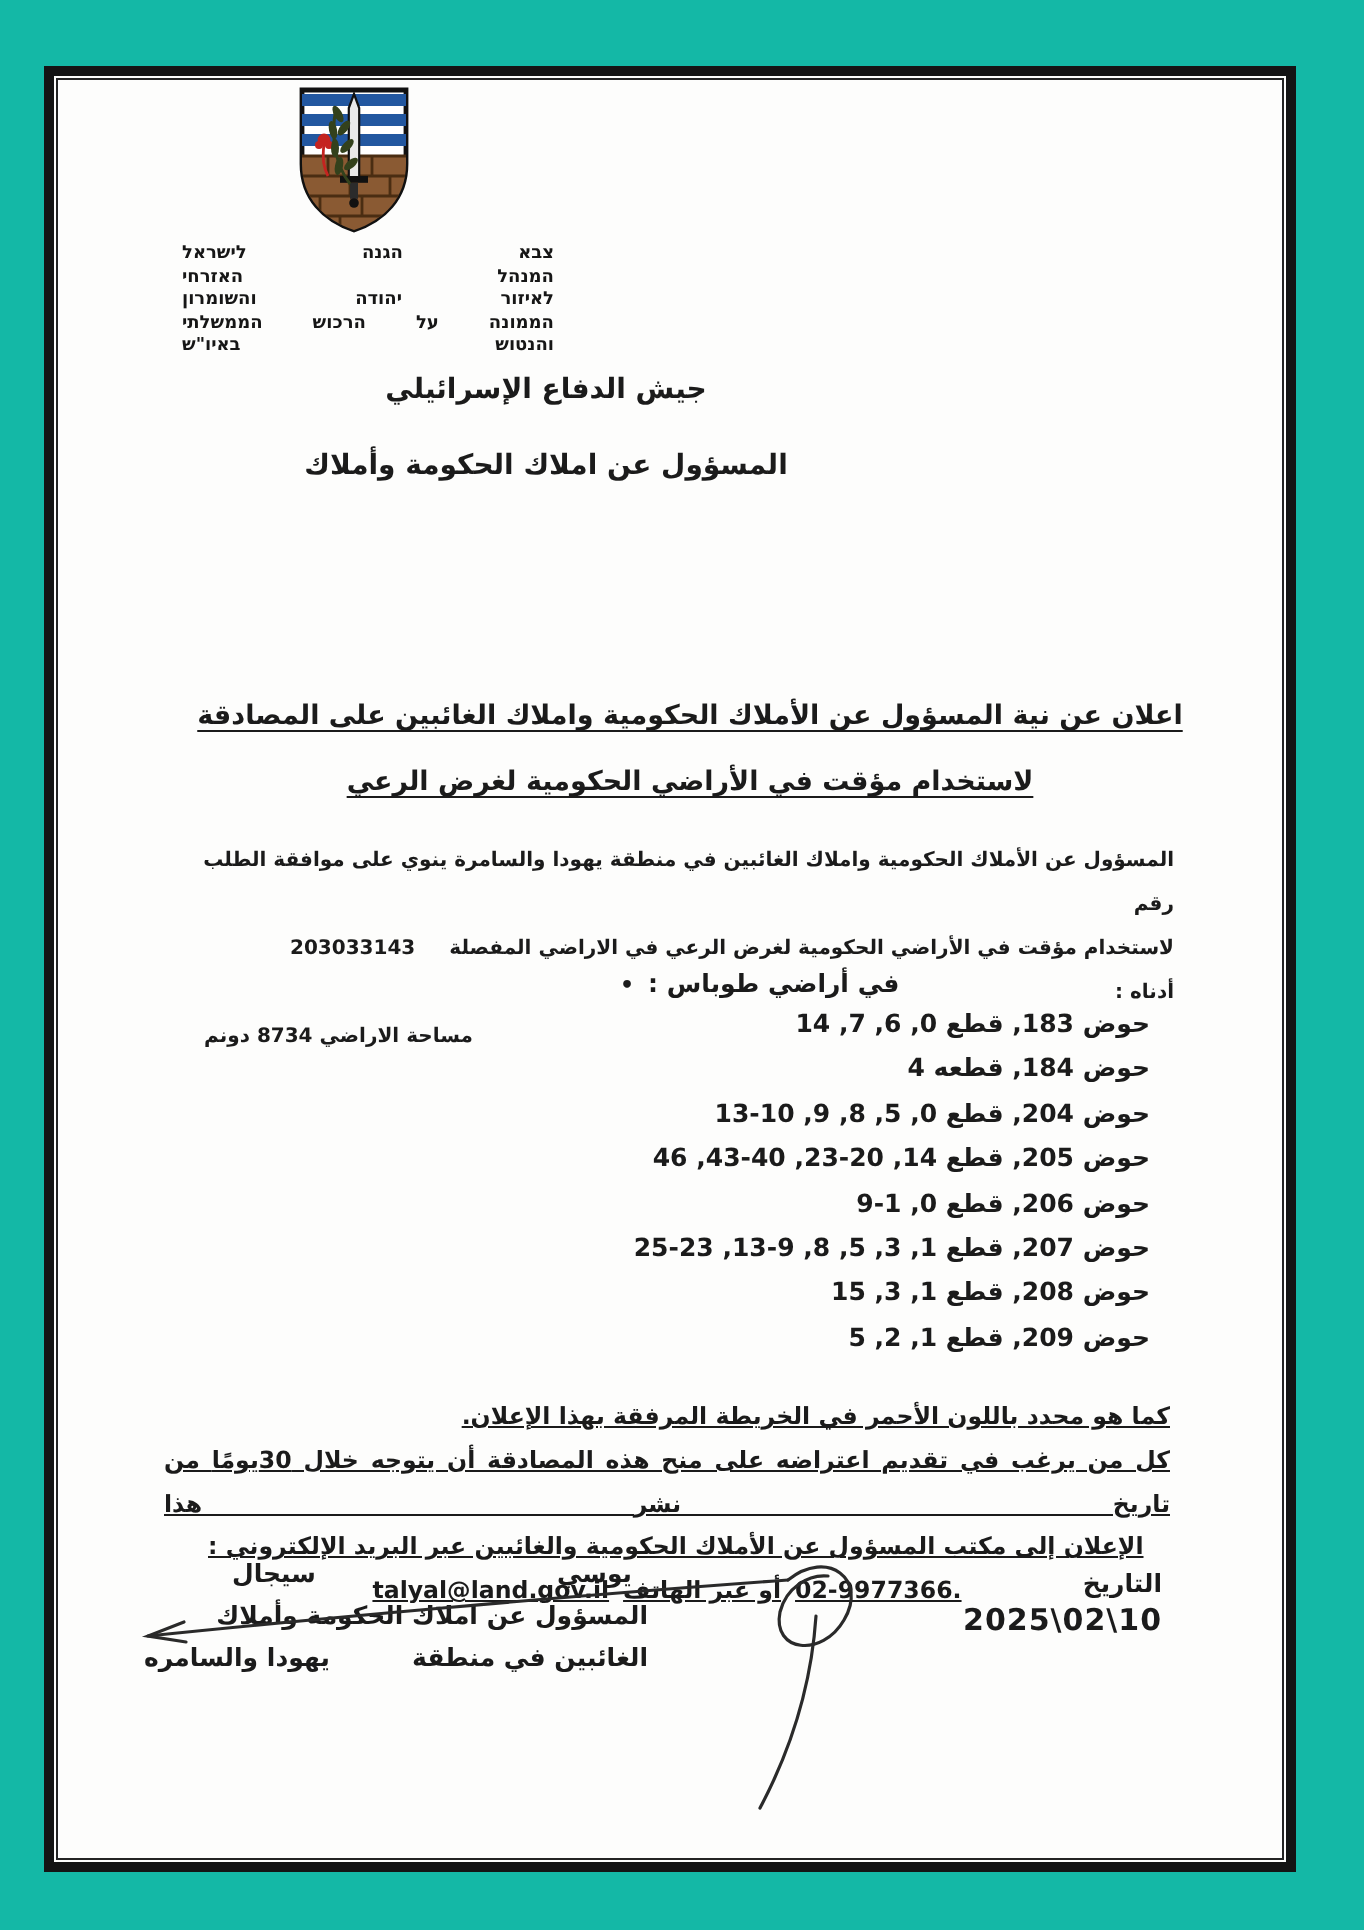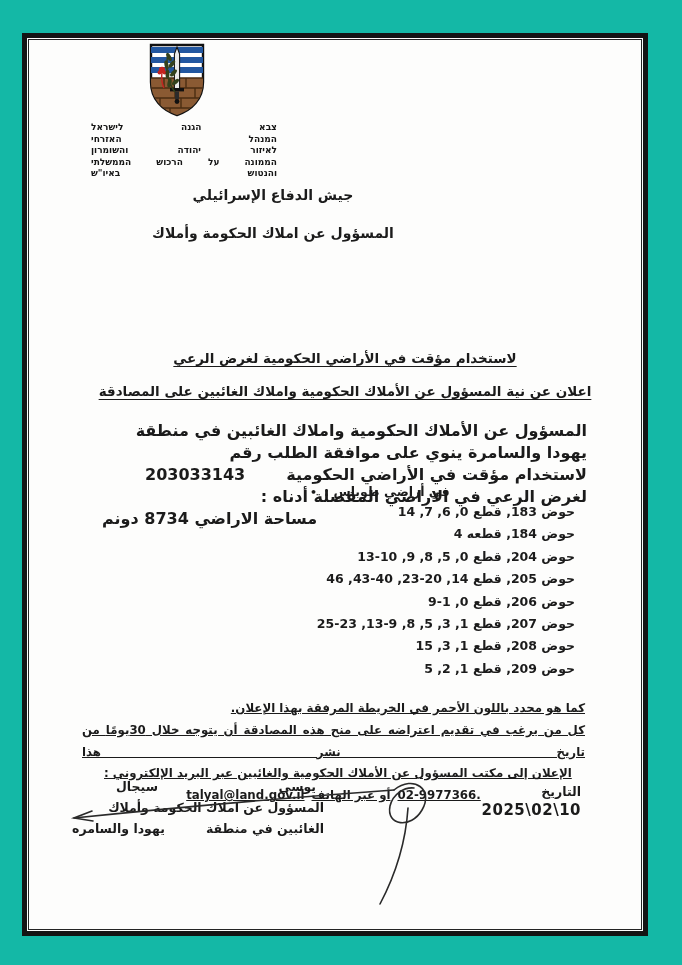--- a/index.html
+++ b/index.html
@@ -28,21 +28,21 @@
   
   .headings{ left:56px; top:138px; width:380px; text-align:center; direction:rtl;
              font-size:14px; font-weight:700; line-height:38px; }
 
   
   .doc-title{ left:70px; top:304px; width:496px; text-align:center; direction:rtl;
               font-size:13.5px; font-weight:700; line-height:33px; }
   .doc-title div span{ text-decoration:underline; text-underline-offset:3px; }
 
   
-  .para{ left:73px; top:382px; width:487px; font-size:16px; font-weight:600; line-height:22px; }
+  .para{ left:73px; top:382px; width:487px; font-size:10px; font-weight:600; line-height:22px; }
   .para .l1{ direction:rtl; text-align:right; }
   .para .l2{ display:flex; direction:ltr; }
   .para .l2 .req-no{ margin-left:45px; font-weight:800; white-space:nowrap; }
   .para .l2 .l2txt{ flex:1; direction:rtl; text-align:right; }
   .para .l3{ direction:rtl; text-align:left; padding-left:2px; }
   .para b{ font-weight:800; }
 
   
   .bullet-line{ left:283px; top:446px; display:flex; direction:ltr; gap:7px;
                 font-size:12.5px; font-weight:600; }
@@ -128,22 +128,22 @@
       <div>הממונה על הרכוש הממשלתי</div>
       <div>והנטוש באיו"ש</div>
     </div>
 
     <div class="abs headings">
       <div>جيش الدفاع الإسرائيلي</div>
       <div>المسؤول عن املاك الحكومة وأملاك</div>
     </div>
 
     <div class="abs doc-title">
+      <div><span>اعلان عن نية المسؤول عن الأملاك الحكومية واملاك الغائبين على المصادقة</span></div>
       <div><span>لاستخدام مؤقت في الأراضي الحكومية لغرض الرعي</span></div>
-      <div><span>اعلان عن نية المسؤول عن الأملاك الحكومية واملاك الغائبين على المصادقة</span></div>
     </div>
 
     <div class="abs para">
       <div class="l1">المسؤول عن الأملاك الحكومية واملاك الغائبين في منطقة يهودا والسامرة ينوي على موافقة الطلب رقم</div>
       <div class="l2">
         <span class="req-no">203033143</span>
         <span class="l2txt">لاستخدام مؤقت في الأراضي الحكومية  لغرض الرعي في الاراضي المفصلة أدناه :</span>
       </div>
       <div class="l3">
         <span>مساحة الاراضي</span>

